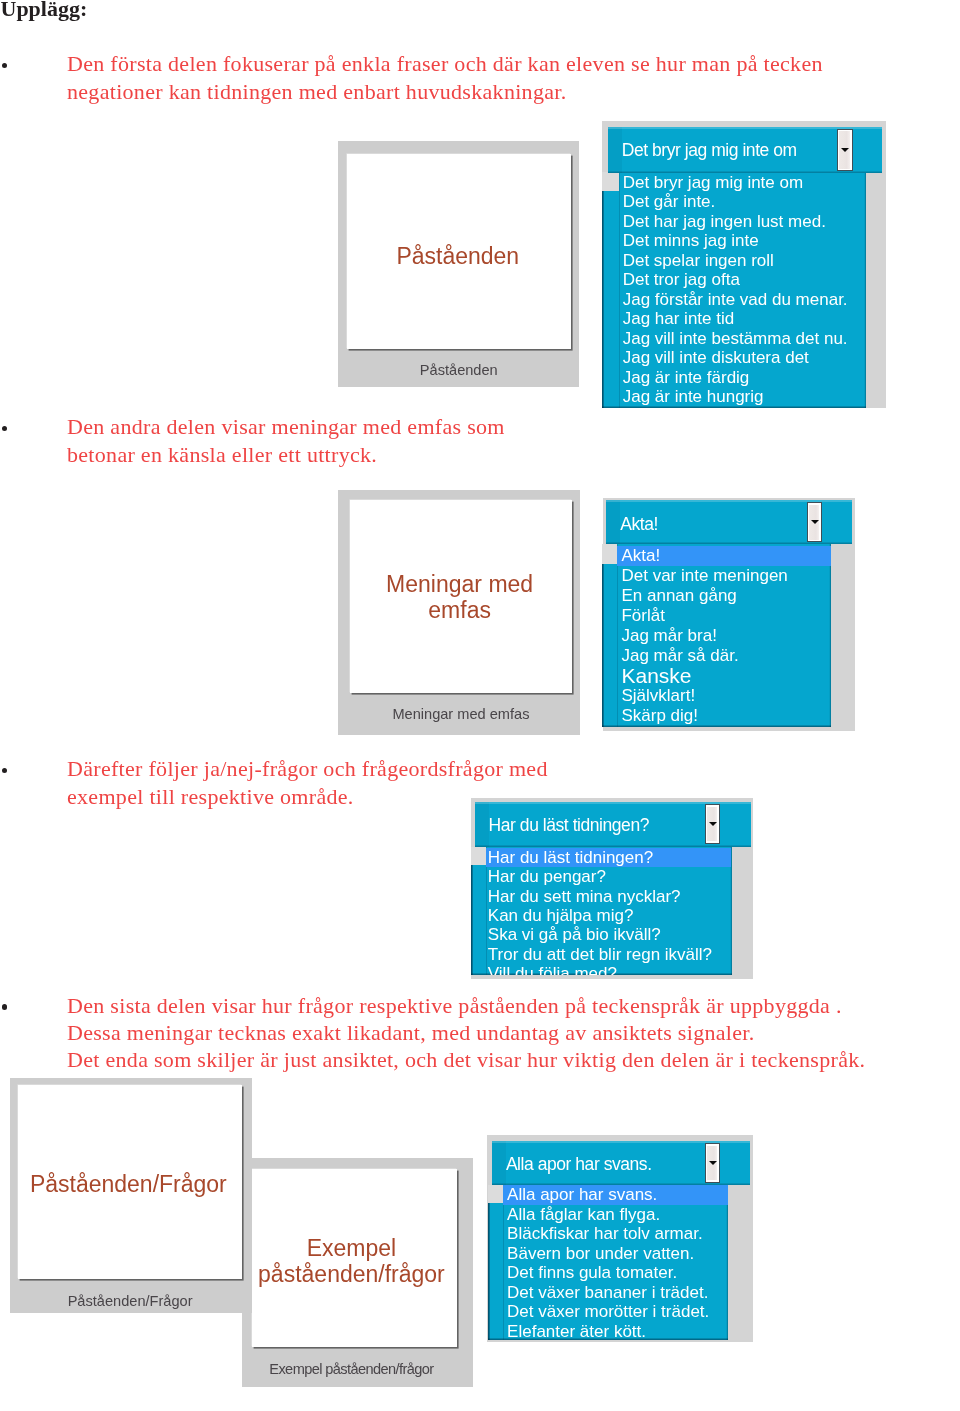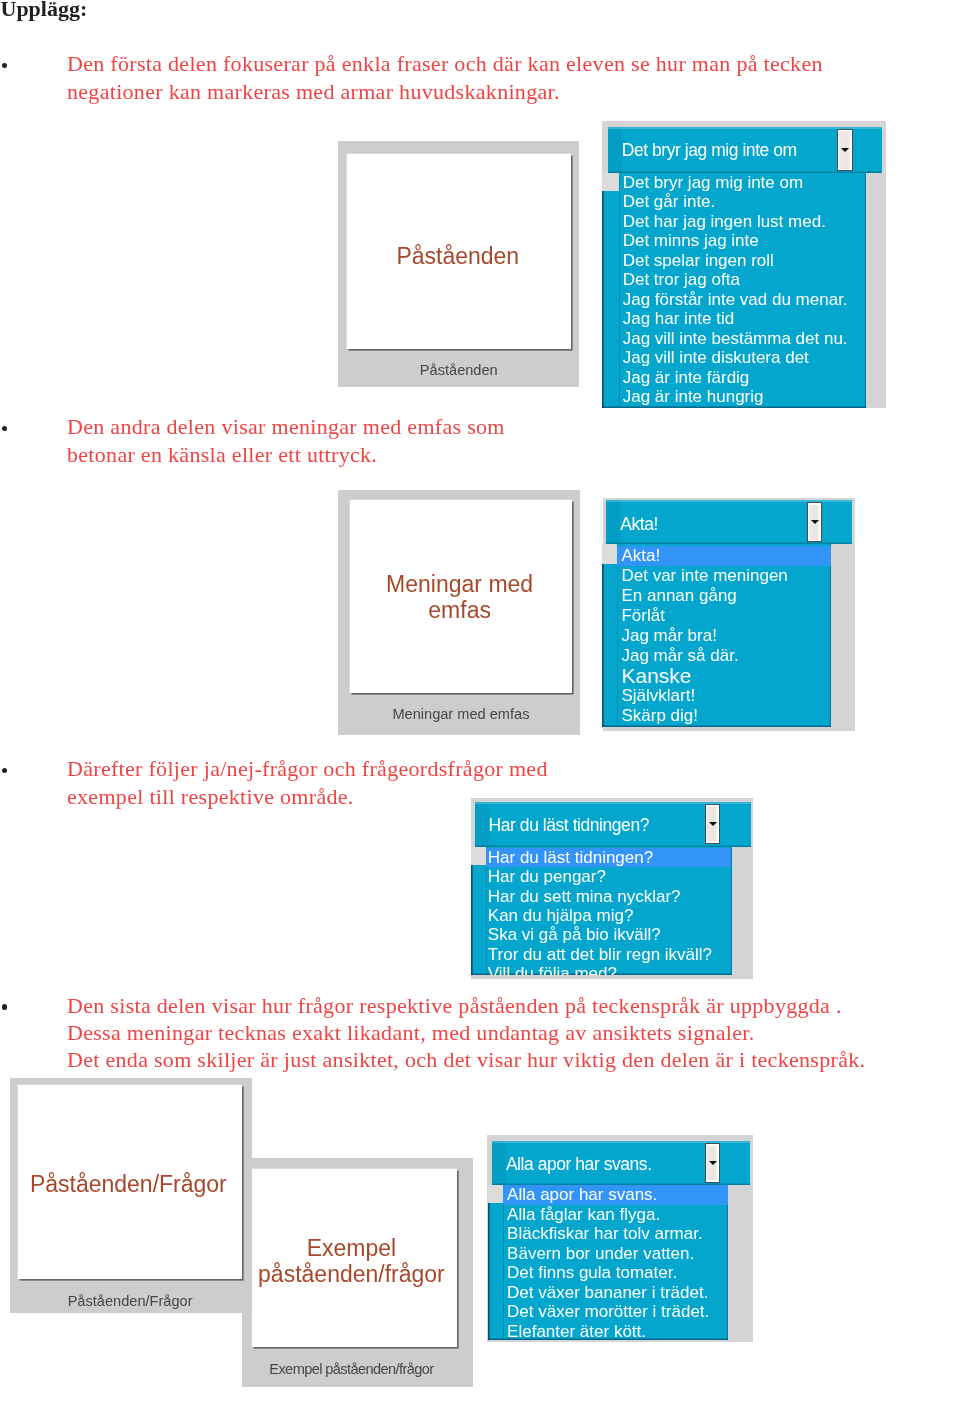--- a/index.html
+++ b/index.html
@@ -38,21 +38,21 @@
 </head>
 <body>
 
 <div class="page">
 
   <div id="title">Upplägg:</div>
 
   <div class="bullet" style="left:1.5px;top:62.7px;"></div>
   <div class="para" style="left:67px;top:50.2px;">
     <div>Den första delen fokuserar på enkla fraser och där kan eleven se hur man på tecken</div>
-    <div>negationer kan markeras med armar huvudskakningar.</div>
+    <div>negationer kan tidningen med enbart huvudskakningar.</div>
   </div>
 
   <div class="bullet" style="left:1.5px;top:425.6px;"></div>
   <div class="para" style="left:67px;top:413.2px;">
     <div>Den andra delen visar meningar med emfas som</div>
     <div>betonar en känsla eller ett uttryck.</div>
   </div>
 
   <div class="bullet" style="left:1.5px;top:767.6px;"></div>
   <div class="para" style="left:67px;top:755.2px;">

